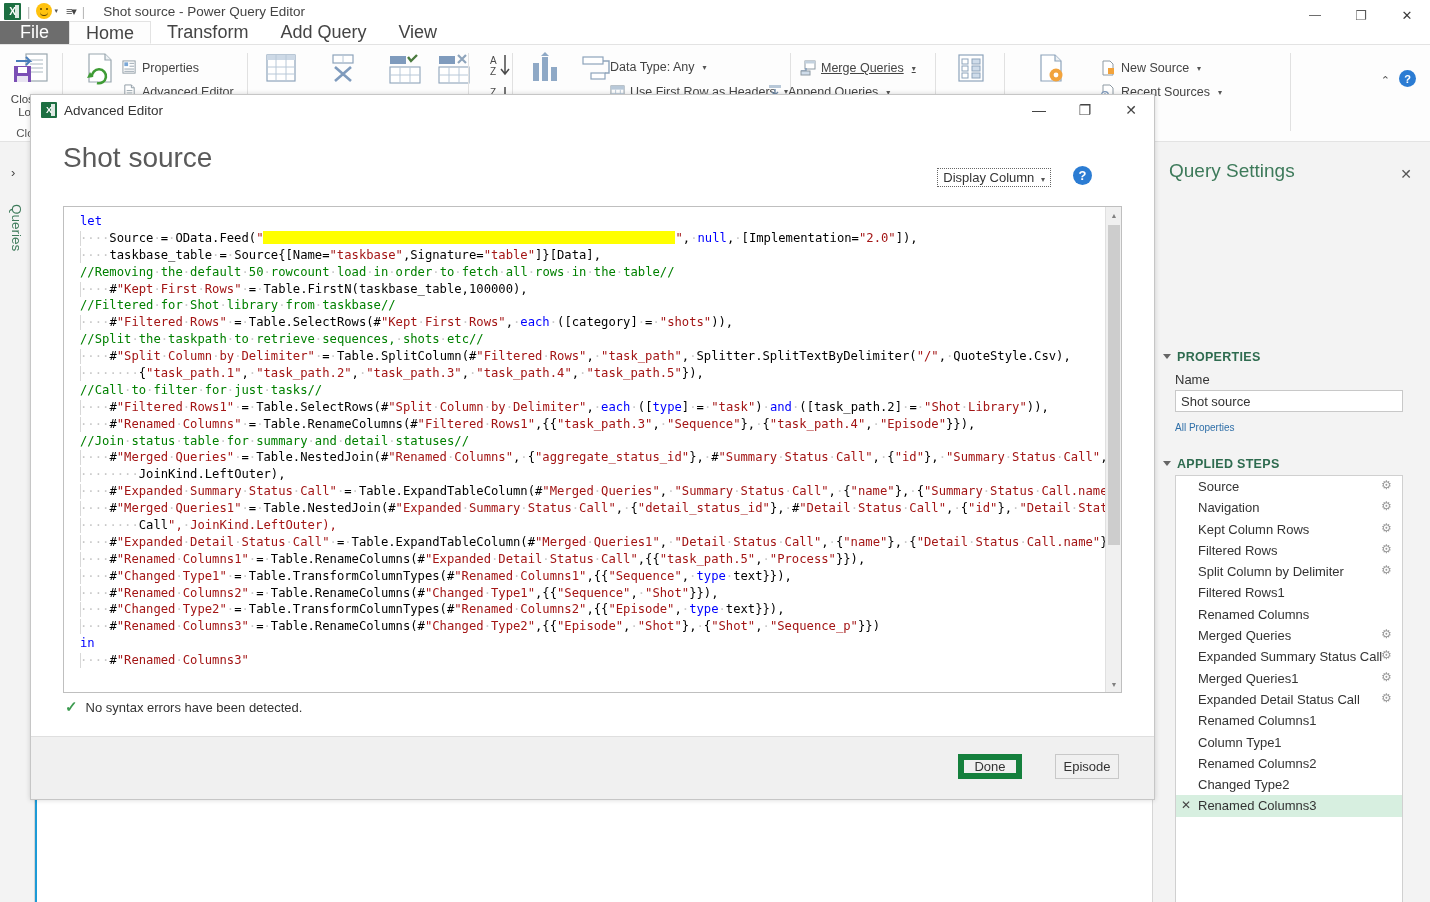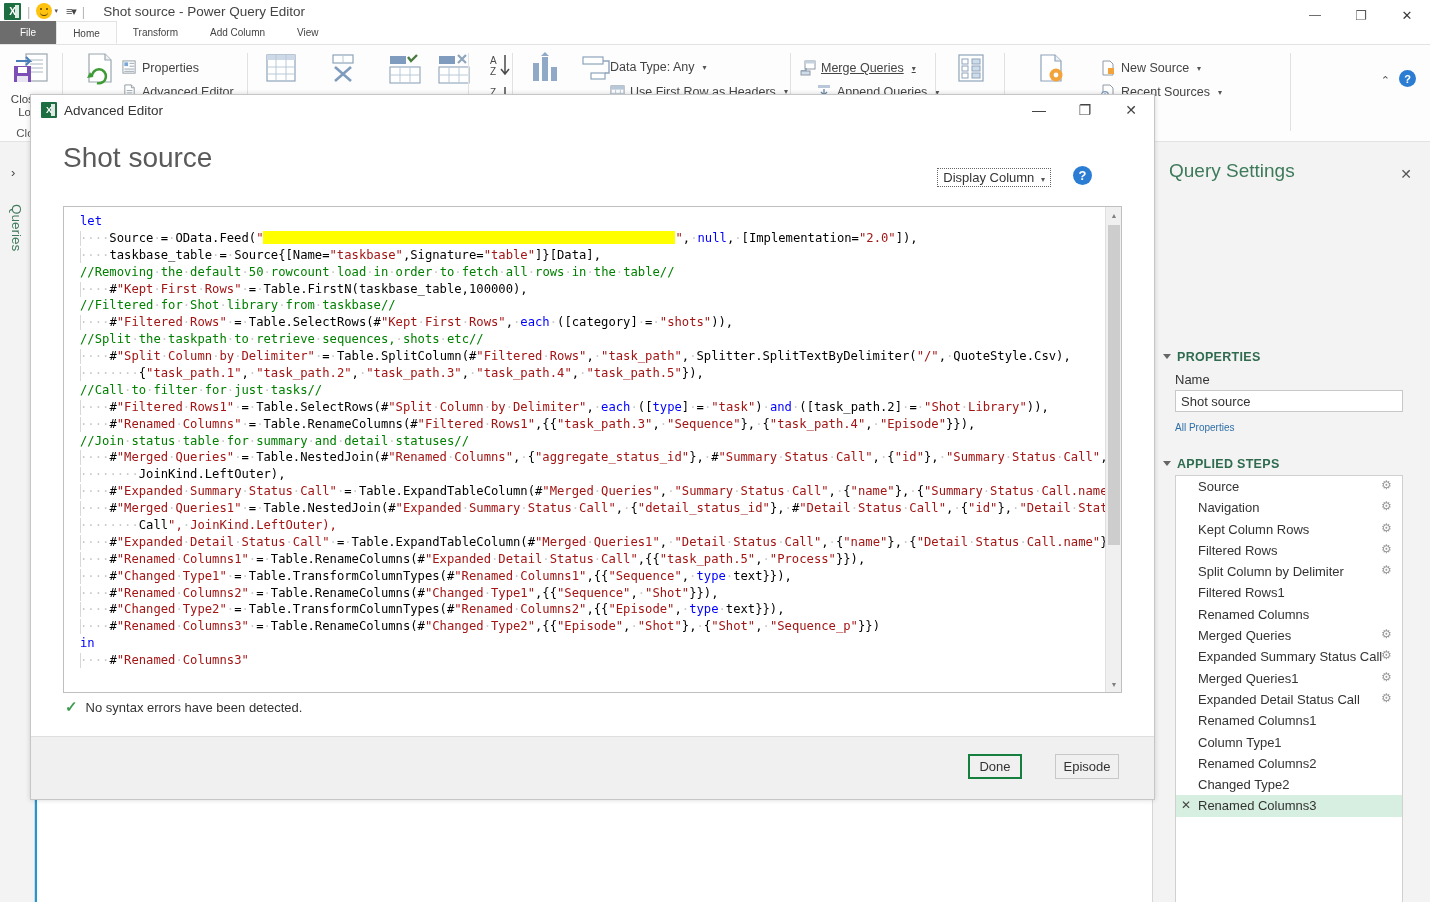--- a/index.html
+++ b/index.html
@@ -67,21 +67,21 @@
   .tb-wb.close { color: #3a3a3a; }
 
   
   .ribbon-tabs {
     position: absolute; left: 0; top: 22px; width: 1430px; height: 23px;
     background: #ffffff;
     display: flex; align-items: flex-end;
     border-bottom: 1px solid #e3e3e3;
   }
   .rtab {
-    font-size: 10px; color: #444;
+    font-size: 18px; color: #444;
     padding: 2px 16px 3px 16px; height: 23px; line-height: 19px;
     cursor: default;
     margin-top: 44px;
   }
   .rtab.file { background: #6d6d6d; color: #fff; padding: 2px 20px 3px 20px; }
   .rtab.active { background: #fdfdfd; border: 1px solid #e3e3e3; border-bottom: 1px solid #fdfdfd; position: relative; z-index: 2; }
 
   
   .ribbon {
     position: absolute; left: 0; top: 45px; width: 1430px; height: 97px;
@@ -274,21 +274,21 @@
   .ae-footer {
     position: absolute; left: 0; bottom: 0; width: 100%; height: 63px;
     background: #f0f0f0; border-top: 1px solid #dfdfdf;
   }
   .ae-btn {
     position: absolute; top: 17px; height: 25px;
     font-size: 13px; color: #333;
     display: flex; align-items: center; justify-content: center;
     background: #f0f0f0;
   }
-  .ae-btn.done { right: 132px; width: 54px; border: 2px solid #15803d; }
+  .ae-btn.done { right: 132px; width: 64px; border: 6px solid #15803d; }
   .ae-btn.cancel { right: 35px; width: 64px; border: 1px solid #c8c8c8; }
 
   .ribbon-collapse {
     position: absolute; right: 40px; top: 29px; font-size: 11px; color: #555;
   }
   .ribbon-help {
     position: absolute; right: 14px; top: 25px;
     width: 17px; height: 17px; border-radius: 50%;
     background: #2b7cd3; color: #fff; font-size: 11px; font-weight: bold;
     display: flex; align-items: center; justify-content: center;
@@ -317,21 +317,21 @@
       <div class="tb-wb close">
           <span>✕</span>
         </div>
     </div>
   </div>
 
   <div class="ribbon-tabs">
     <div class="rtab file">File</div>
     <div class="rtab active">Home</div>
     <div class="rtab">Transform</div>
-    <div class="rtab">Add Column</div>
+    <div class="rtab">Add Query</div>
     <div class="rtab">View</div>
   </div>
 
   <div class="ribbon">
 
     <div class="ribbon-collapse">⌃</div>
     <div class="ribbon-help">?</div>
 
     <div class="big-btn" style="left:0px;">
       <svg width="38" height="38" viewBox="0 0 38 38">
@@ -482,21 +482,21 @@
     <div class="small-row" style="left:800px; top:15px;text-decoration:underline;">
       <svg width="16" height="16" viewBox="0 0 16 16" class="icon-sq">
         <rect x="5" y="1" width="10" height="8" fill="#fff" stroke="#8e9aa3"></rect>
         <rect x="5" y="1" width="10" height="2.5" fill="#c3d1de"></rect>
         <path d="M1 11 h5 v-3" stroke="#7f9bbd" stroke-width="1.4" fill="none"></path>
         <rect x="1" y="11" width="9" height="4" fill="#cfdcea" stroke="#8e9aa3"></rect>
       </svg>
       <span>Merge Queries</span>
       <span class="dd-caret">▾</span>
     </div>
-    <div class="small-row" style="left:816px; top:39px;">
+    <div class="small-row" style="left:767px; top:39px;">
       <svg width="16" height="16" viewBox="0 0 16 16" class="icon-sq">
         <rect x="2" y="1" width="12" height="3" fill="#b8c8d8"></rect>
         <path d="M8 5 v5 M5 8 l3 3 l3 -3" stroke="#6f8aa8" stroke-width="1.4" fill="none"></path>
         <rect x="2" y="12" width="12" height="3" fill="#cfdcea" stroke="#8e9aa3"></rect>
       </svg>
       <span>Append Queries</span>
       <span class="dd-caret">▾</span>
     </div>
     <div class="rgroup-div" style="left:935px;"></div>
 

